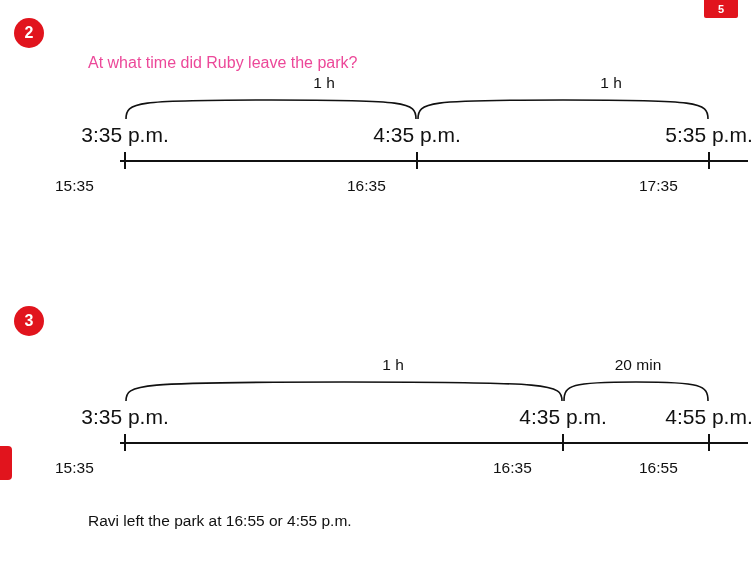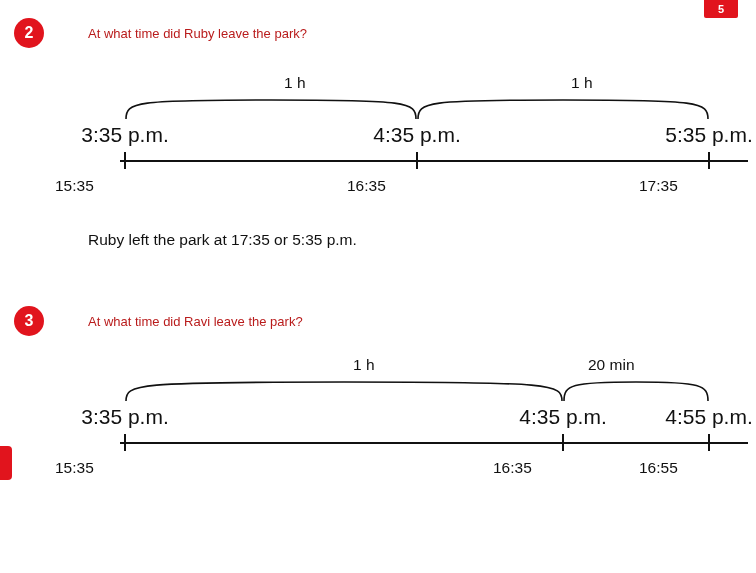--- a/index.html
+++ b/index.html
@@ -61,23 +61,24 @@
     font-size: 16px;
     font-weight: bold;
     display: flex;
     align-items: center;
     justify-content: center;
   }
 
   .qtext {
     position: absolute;
     left: 88px;
-    font-size: 13px;
-    color: #b91c1c;
-    white-space: nowrap;
+    font-size: 16px;
+    color: #ec4899;
+    white-space: nowrap;
+    margin-top: 28px;
   }
 
   .answer {
     position: absolute;
     left: 88px;
     font-size: 15.5px;
     color: #111111;
     white-space: nowrap;
   }
 
@@ -114,21 +115,21 @@
     position: absolute;
     font-size: 15.5px;
     white-space: nowrap;
     text-align: left;
   }
 
   .jumplabel {
     position: absolute;
     font-size: 15.5px;
     white-space: nowrap;
-    text-align: left;
+    text-align: center;
   }
 
   .arc {
     position: absolute;
   }
   .arc svg {
     display: block;
     overflow: visible;
   }
 </style>
@@ -171,30 +172,28 @@
     <div class="axis" style="top:92px;"></div>
     <div class="tick" style="left:36px;top:84px;"></div>
     <div class="tick" style="left:328px;top:84px;"></div>
     <div class="tick" style="left:620px;top:84px;"></div>
 
     <div class="botlabel" style="left:-33px;top:109px;width:140px;">15:35</div>
     <div class="botlabel" style="left:259px;top:109px;width:140px;">16:35</div>
     <div class="botlabel" style="left:551px;top:109px;width:140px;">17:35</div>
   </div>
 
-  <div class="answer" style="top:231px;">Ruby left the park at 17:35 or 5:35 p.m.</div>
 </div>
 
 <div class="question" style="top:290px;height:280px;">
 
   <div class="qnum" style="top:16px;">
     <span>3</span>
   </div>
 
-  <div class="qtext" style="top:24px;">At what time did Ravi leave the park?</div>
 
   <div class="diagram" style="top:64px;height:140px;">
 
     <div class="jumplabel" style="left:265px;top:2px;width:80px;">1 h</div>
     <div class="jumplabel" style="left:500px;top:2px;width:100px;">20 min</div>
 
     <div class="arc" style="left:37px;top:26px;">
       <svg width="438" height="22" viewBox="0 0 438 22">
         <path d="M1 21 C 1 4, 10 2, 219 2 C 428 2, 437 4, 437 21" fill="none" stroke="#111111" stroke-width="1.6"></path>
       </svg>
@@ -212,13 +211,14 @@
     <div class="axis" style="top:88px;"></div>
     <div class="tick" style="left:36px;top:80px;"></div>
     <div class="tick" style="left:474px;top:80px;"></div>
     <div class="tick" style="left:620px;top:80px;"></div>
 
     <div class="botlabel" style="left:-33px;top:105px;width:140px;">15:35</div>
     <div class="botlabel" style="left:405px;top:105px;width:140px;">16:35</div>
     <div class="botlabel" style="left:551px;top:105px;width:140px;">16:55</div>
   </div>
 
+  <div class="answer" style="top:222px;">Ravi left the park at 16:55 or 4:55 p.m.</div>
 </div>
 
 </body></html>

